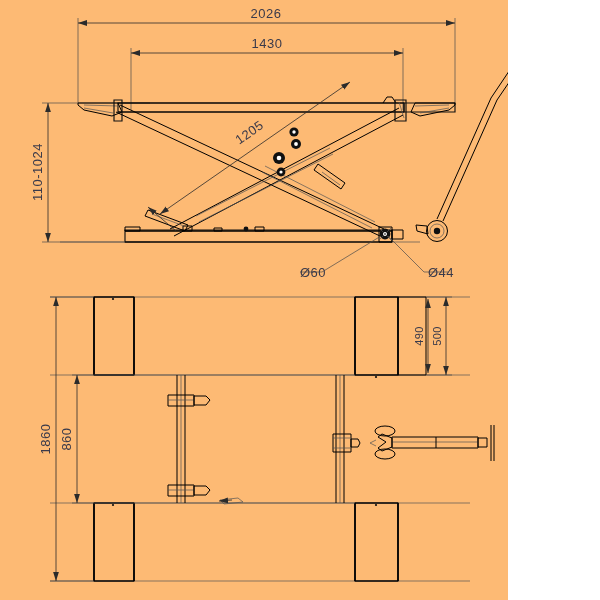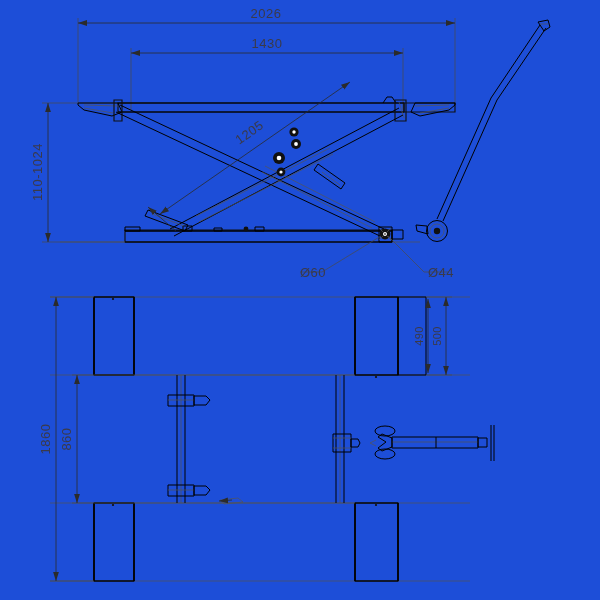--- a/index.html
+++ b/index.html
@@ -5,24 +5,25 @@
   html, body {
     margin: 0;
     padding: 0;
     background: #ffffff;
   }
   body {
     font-family: "Liberation Sans", sans-serif;
   }
   #sheet {
     position: relative;
-    width: 600px;
+    width: 484px;
     height: 600px;
-    background: #1d4ed8;
+    background: #fdba74;
     overflow: hidden;
+    padding-left: 24px;
   }
   #sheet svg {
     position: absolute;
     left: 0;
     top: 0;
     display: block;
   }
   .dimtext {
     font-family: "Liberation Sans", sans-serif;
     font-size: 13px;

